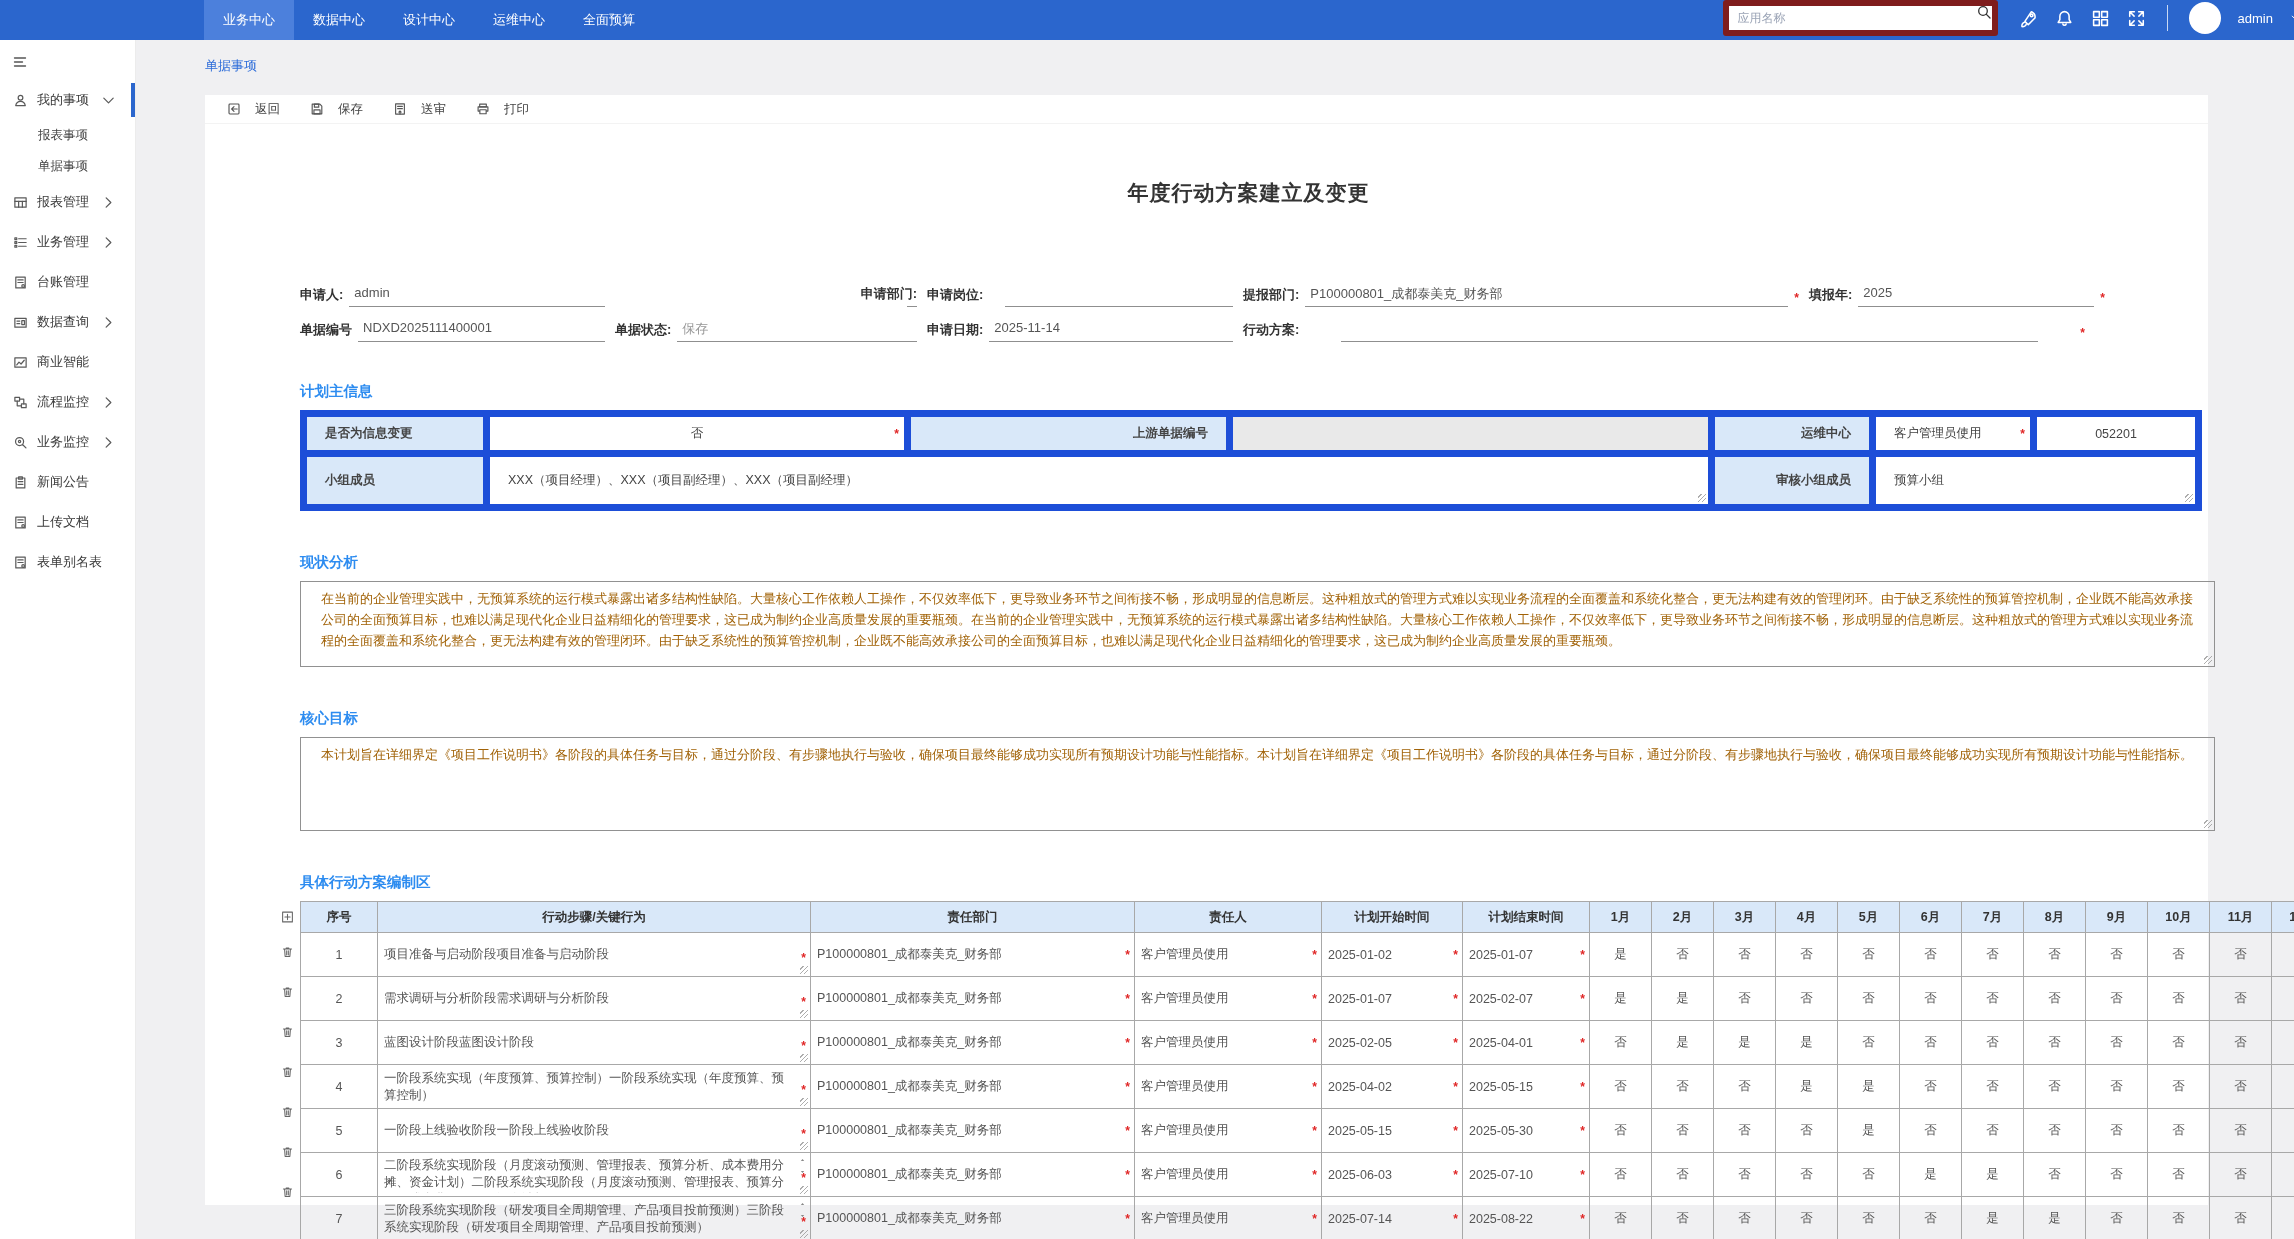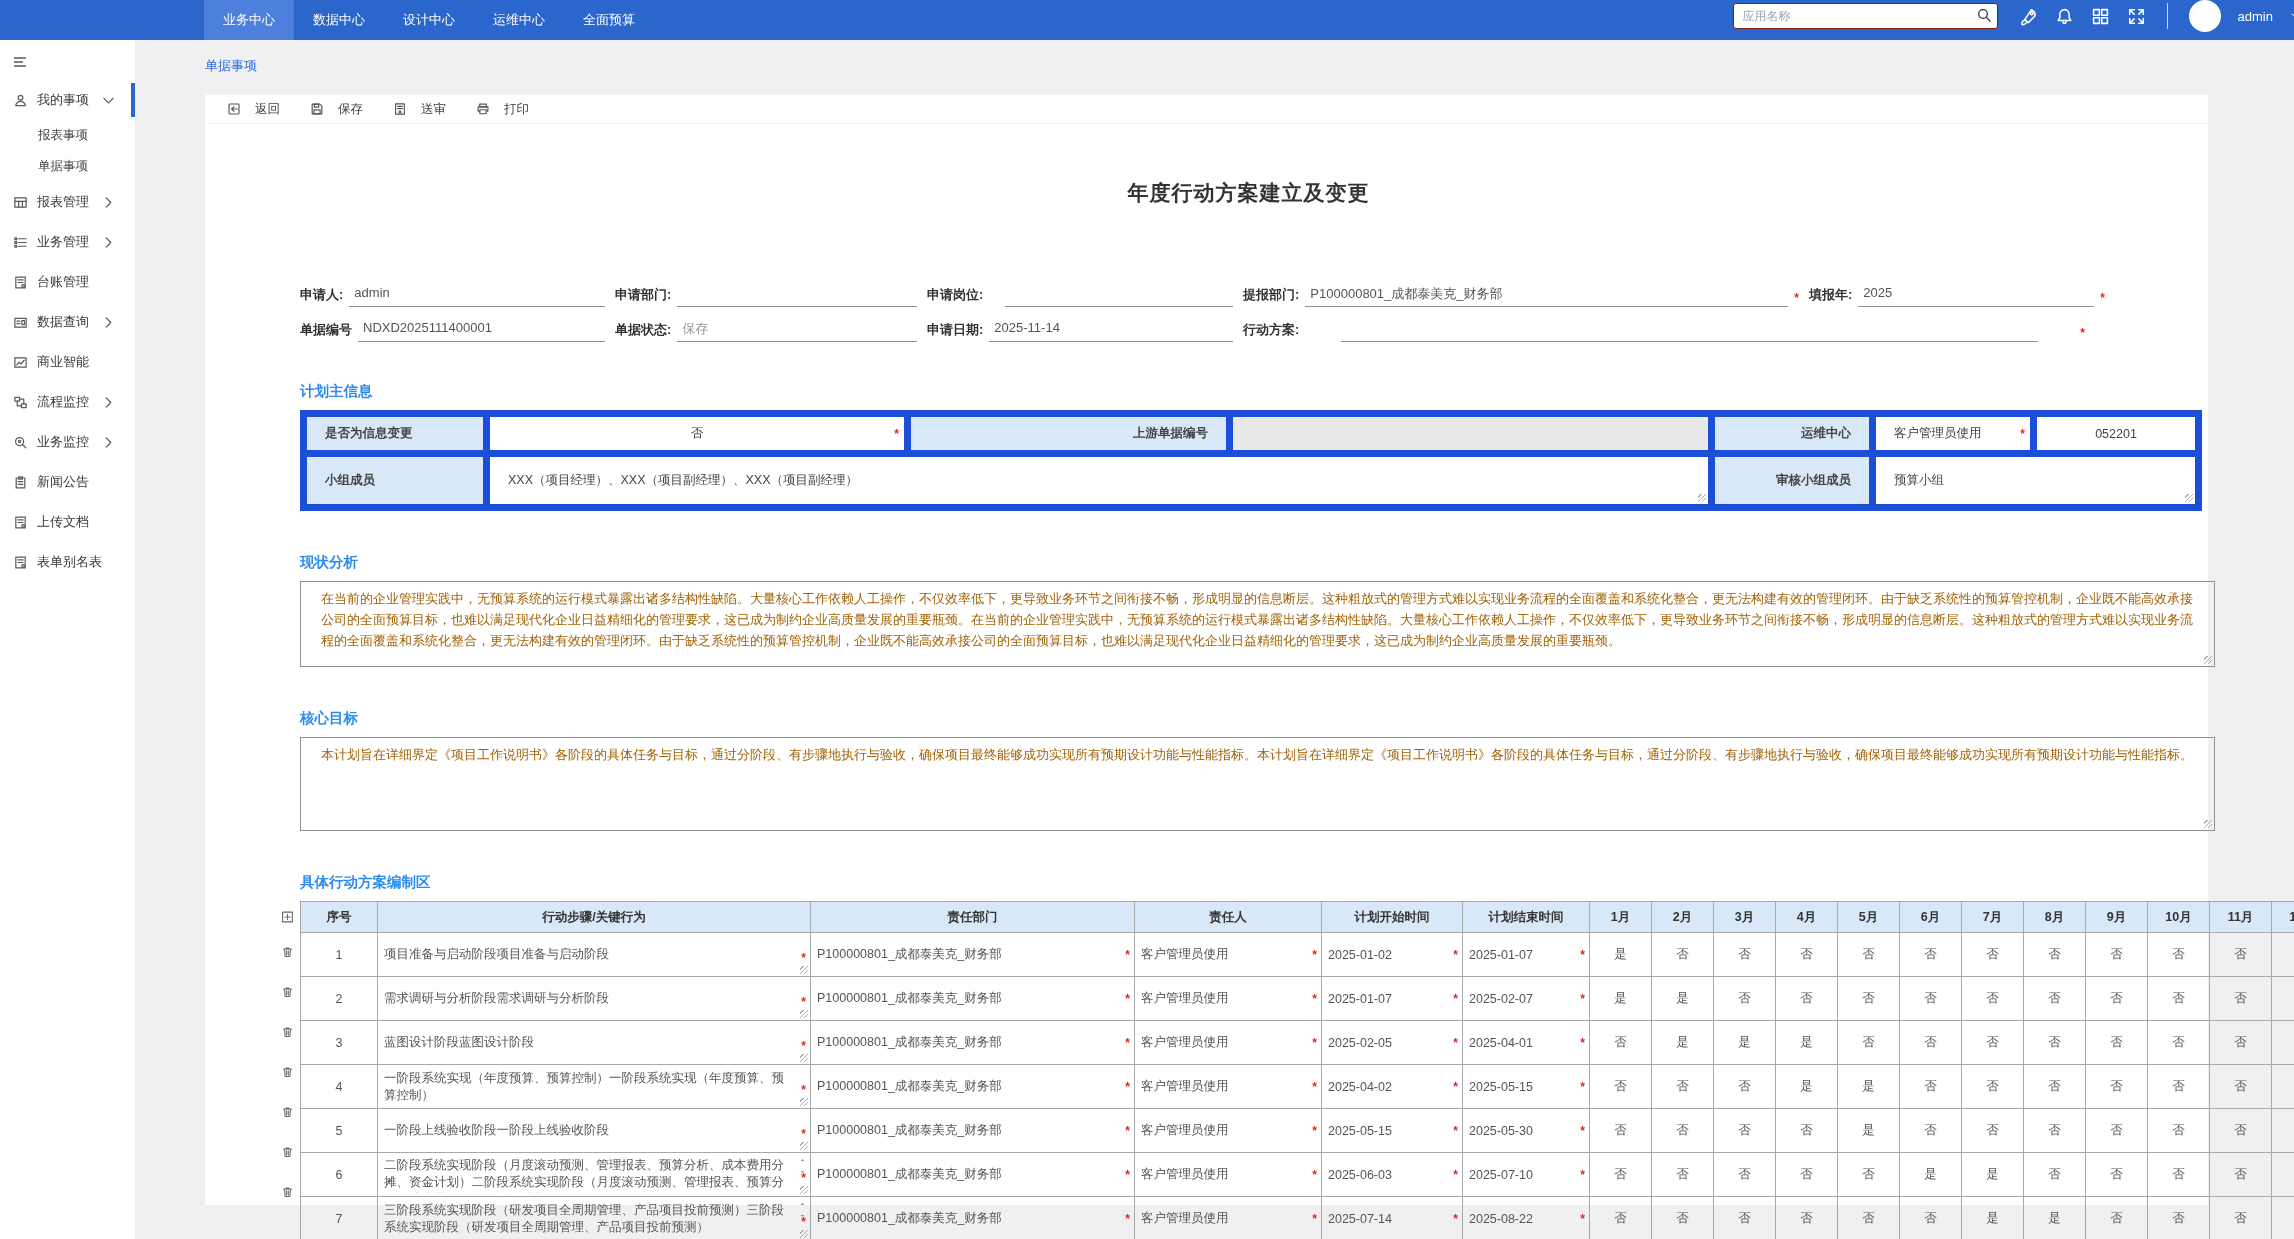--- a/index.html
+++ b/index.html
@@ -6,21 +6,21 @@
     font-family:"Liberation Sans","DejaVu Sans",sans-serif;background:#f0f0f2;color:#333;}
   .icon{display:inline-flex;align-items:center;justify-content:center;line-height:0;}
   .icon svg{width:16px;height:16px;}
   
   .navbar{position:absolute;left:0;top:0;width:2294px;height:40px;background:#2b66cd;display:flex;align-items:flex-start;z-index:5;padding-left:28px;}
   .nav-tabs{margin-left:176px;display:flex;height:40px;}
   .nav-tab{color:#fff;font-size:13px;padding:0 19px;display:flex;align-items:center;cursor:pointer;white-space:nowrap;}
   .nav-tab.active{background:#4c80dc;}
   .nav-right{margin-left:auto;display:flex;align-items:center;gap:17px;padding-right:20px;color:#fff;}
   .search-box{position:relative;margin-right:4px;}
-  .search-input{width:228px;height:24px;border:1px solid #7f1d1d;border-radius:3px;background:#fff;
+  .search-input{width:228px;height:24px;border:6px solid #7f1d1d;border-radius:3px;background:#fff;
     font-size:12px;padding:0 26px 0 9px;color:#444;outline:none;font-family:inherit;}
   .search-input::placeholder{color:#9aa3b5;}
   .search-mag{position:absolute;right:6px;top:4px;color:#333;}
   .nicon svg{width:19px;height:19px;}
   .nav-divider{width:1px;height:26px;background:rgba(255,255,255,.75);margin:0 4px;}
   .avatar{width:32px;height:32px;border-radius:50%;background:#fff;display:inline-flex;align-items:center;justify-content:center;color:#2b66cd;}
   .nav-user{font-size:13px;}
   .nicon.sm svg{width:12px;height:12px;}
   
   .sidebar{position:absolute;left:0;top:40px;width:135px;height:1199px;background:#fff;border-right:1px solid #ececec;}
@@ -46,21 +46,21 @@
   
   .hf-rows{margin-top:78px;}
   .hf-row{display:flex;align-items:flex-end;margin-bottom:13px;}
   .hf{display:flex;align-items:flex-end;}
   .hf-label{font-size:13px;font-weight:bold;color:#333;white-space:nowrap;padding-bottom:3px;}
   .hf-input{border-bottom:1px solid #8f8f8f;height:21px;font-size:13px;color:#555;padding:0 5px;margin-left:6px;flex:1;white-space:nowrap;overflow:hidden;}
   .hf-input.muted{color:#979797;}
   .req{color:#e02626;font-size:12px;font-weight:bold;}
   .hf .req{margin:0 0 2px 6px;}
   .hf-row1 .hf:nth-child(1){width:305px;}
-  .hf-row1 .hf:nth-child(2){width:302px;margin-left:10px;}
+  .hf-row1 .hf:nth-child(2){width:302px;margin-left:10px;flex-direction:column;}
   .hf-row1 .hf:nth-child(3){width:306px;margin-left:10px;gap:16px;}
   .hf-row1 .hf:nth-child(4){width:556px;margin-left:10px;}
   .hf-row1 .hf:nth-child(5){width:296px;margin-left:10px;}
   .hf-row2 .hf:nth-child(1){width:305px;}
   .hf-row2 .hf:nth-child(2){width:302px;margin-left:10px;}
   .hf-row2 .hf:nth-child(3){width:306px;margin-left:10px;}
   .hf-row2 .hf:nth-child(4){width:842px;margin-left:10px;gap:36px;}
   
   .sec-h{margin:42px 0 9px;font-size:14.5px;font-weight:bold;color:#2d8cf0;}
   .sec-h.first{margin-top:40px;}

